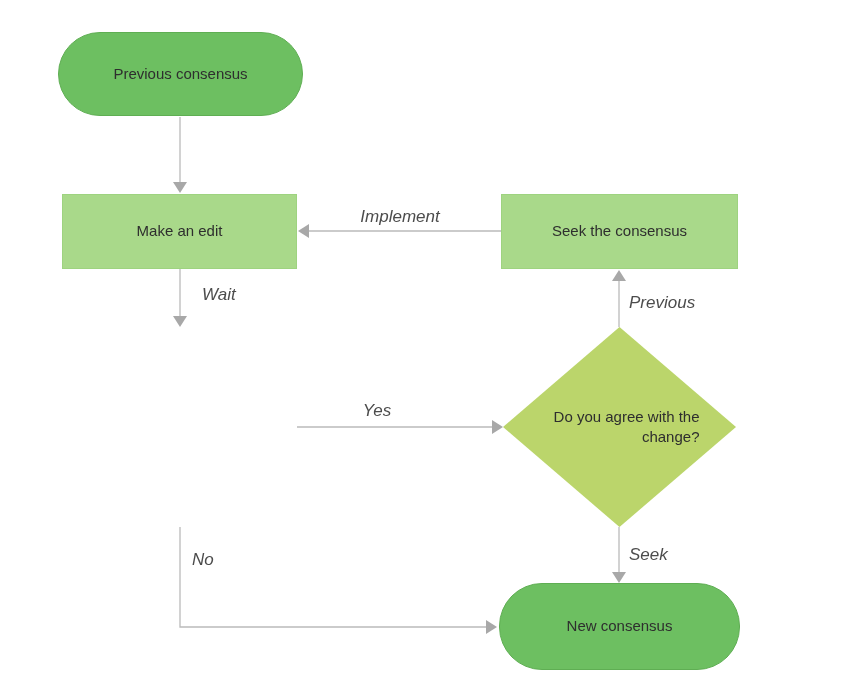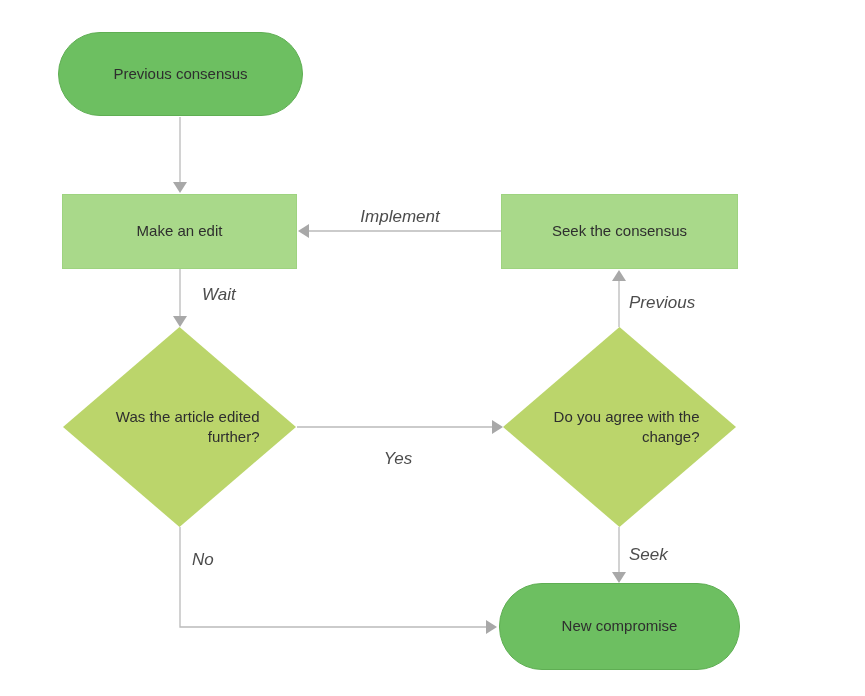--- a/index.html
+++ b/index.html
@@ -75,21 +75,21 @@
   #node-previous-consensus { left: 58px;  top: 32px;  width: 245px; height: 84px; }
   #node-make-an-edit       { left: 62px;  top: 194px; width: 235px; height: 75px; }
   #node-seek-compromise    { left: 501px; top: 194px; width: 237px; height: 75px; }
   #node-was-article-edited { left: 63px;  top: 327px; width: 233px; height: 200px; }
   #node-do-you-agree       { left: 503px; top: 327px; width: 233px; height: 200px; }
   #node-new-consensus      { left: 499px; top: 583px; width: 241px; height: 87px; }
 
   
   #label-implement { left: 340px; top: 207px; width: 120px; }
   #label-wait      { left: 191px; top: 285px; margin-left: 11px; }
-  #label-yes       { left: 368px; top: 401px; width: 60px; margin-top: 48px; }
+  #label-yes       { left: 347px; top: 401px; width: 60px; }
   #label-disagree  { left: 629px; top: 293px; }
   #label-agree     { left: 629px; top: 545px; }
   #label-no        { left: 192px; top: 550px; }
 </style>
 </head>
 <body>
 
 <div class="canvas">
 
   <svg class="edges-layer" width="865" height="696" viewBox="0 0 865 696" xmlns="http://www.w3.org/2000/svg">
@@ -135,30 +135,27 @@
   </div>
 
   <div id="node-make-an-edit" class="node node-process">
     <span class="node-label">Make an edit</span>
   </div>
 
   <div id="node-seek-compromise" class="node node-process">
     <span class="node-label">Seek the consensus</span>
   </div>
 
-  <div id="node-was-article-edited" class="node node-decision">
-    <span class="node-label">Was the article edited further?</span>
-  </div>
 
   <div id="node-do-you-agree" class="node node-decision">
     <span class="node-label">Do you agree with the change?</span>
   </div>
 
   <div id="node-new-consensus" class="node node-terminator">
-    <span class="node-label">New compromise</span>
+    <span class="node-label">New consensus</span>
   </div>
 
   <div id="label-implement" class="edge-label centered">Implement</div>
   <div id="label-wait" class="edge-label">Wait</div>
   <div id="label-yes" class="edge-label centered">Yes</div>
   <div id="label-disagree" class="edge-label">Previous</div>
   <div id="label-agree" class="edge-label">Seek</div>
   <div id="label-no" class="edge-label">No</div>
 
 </div>

